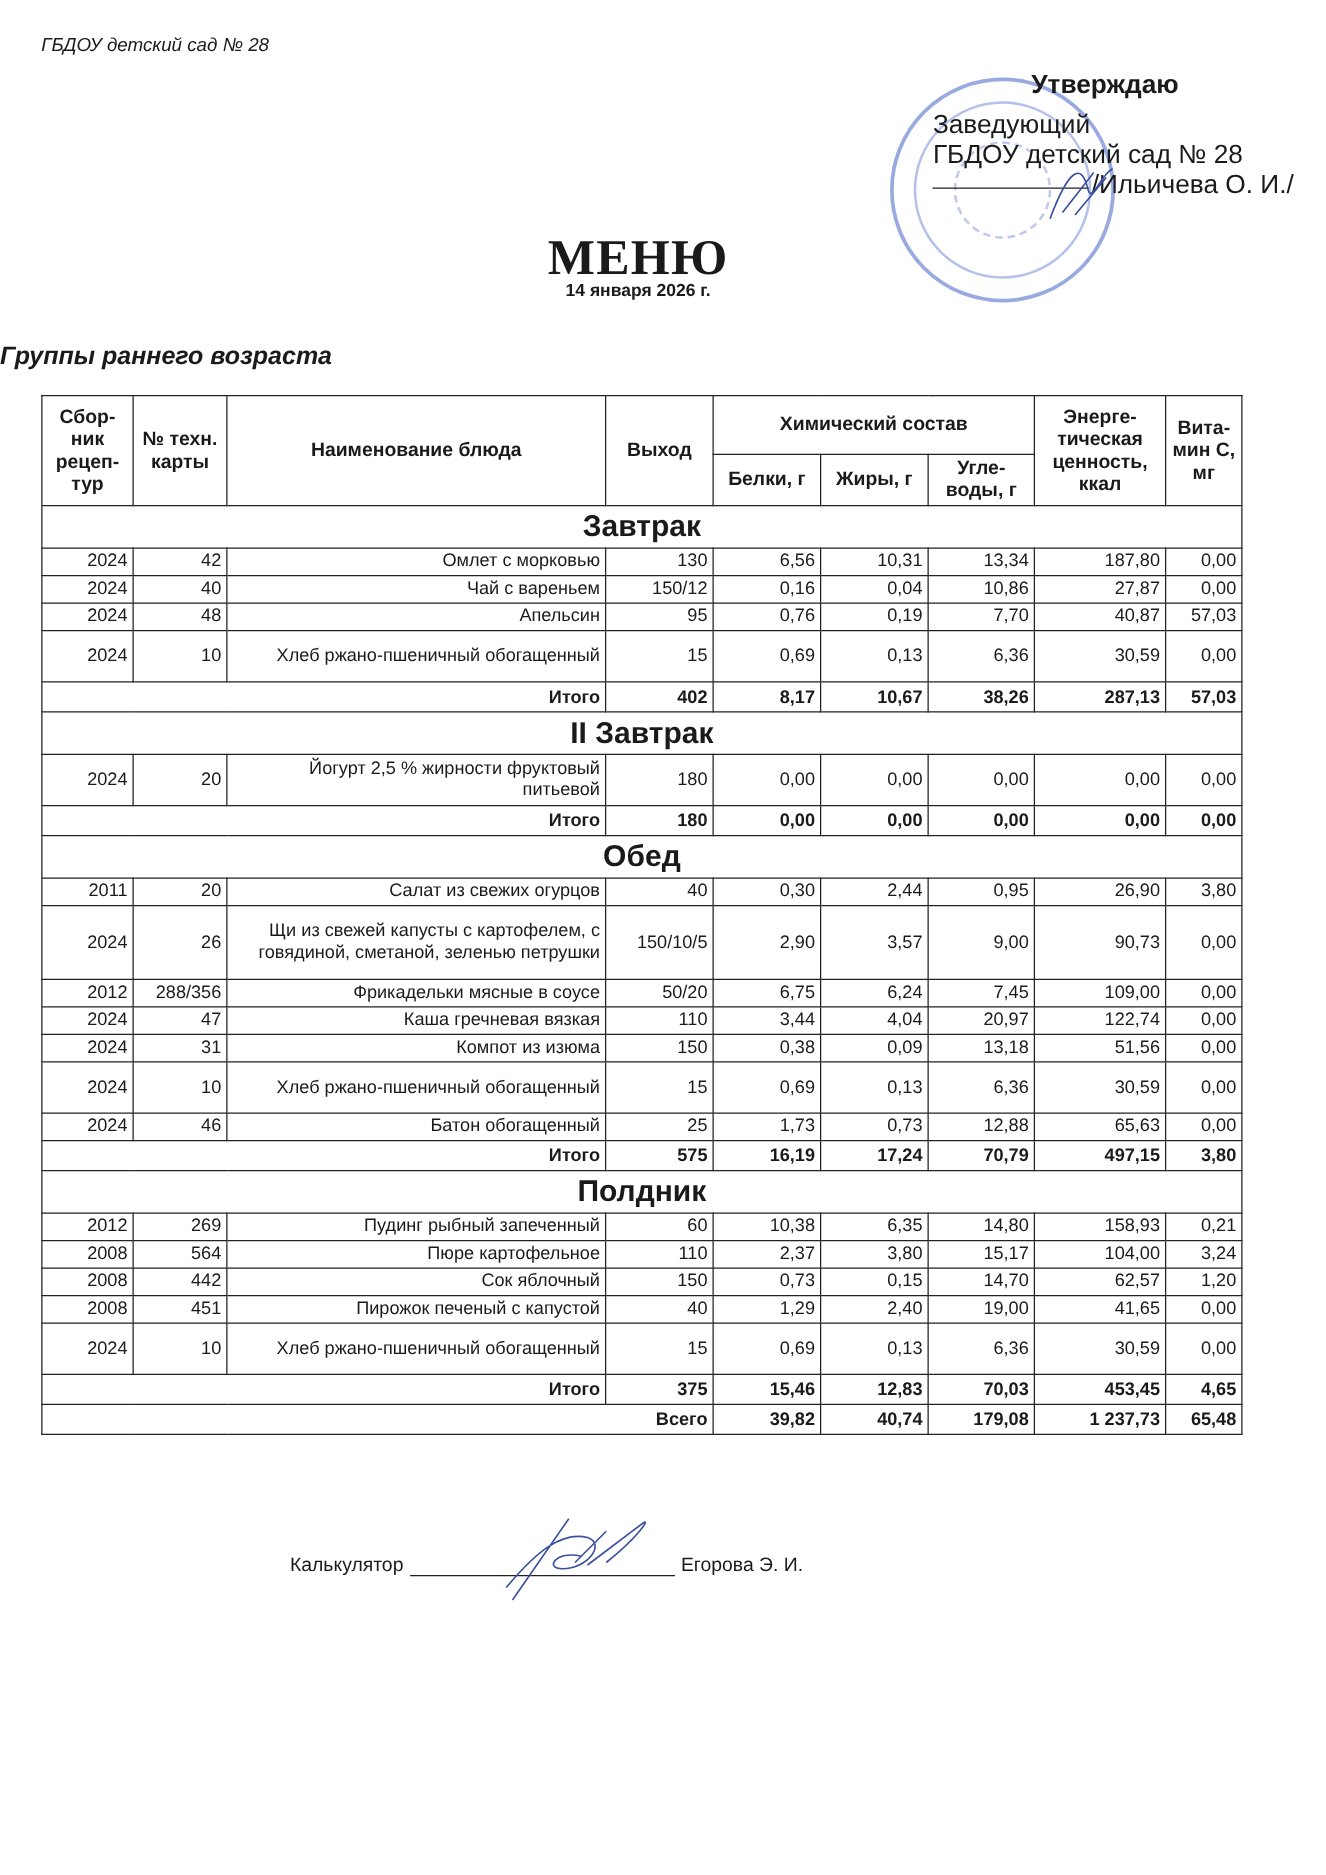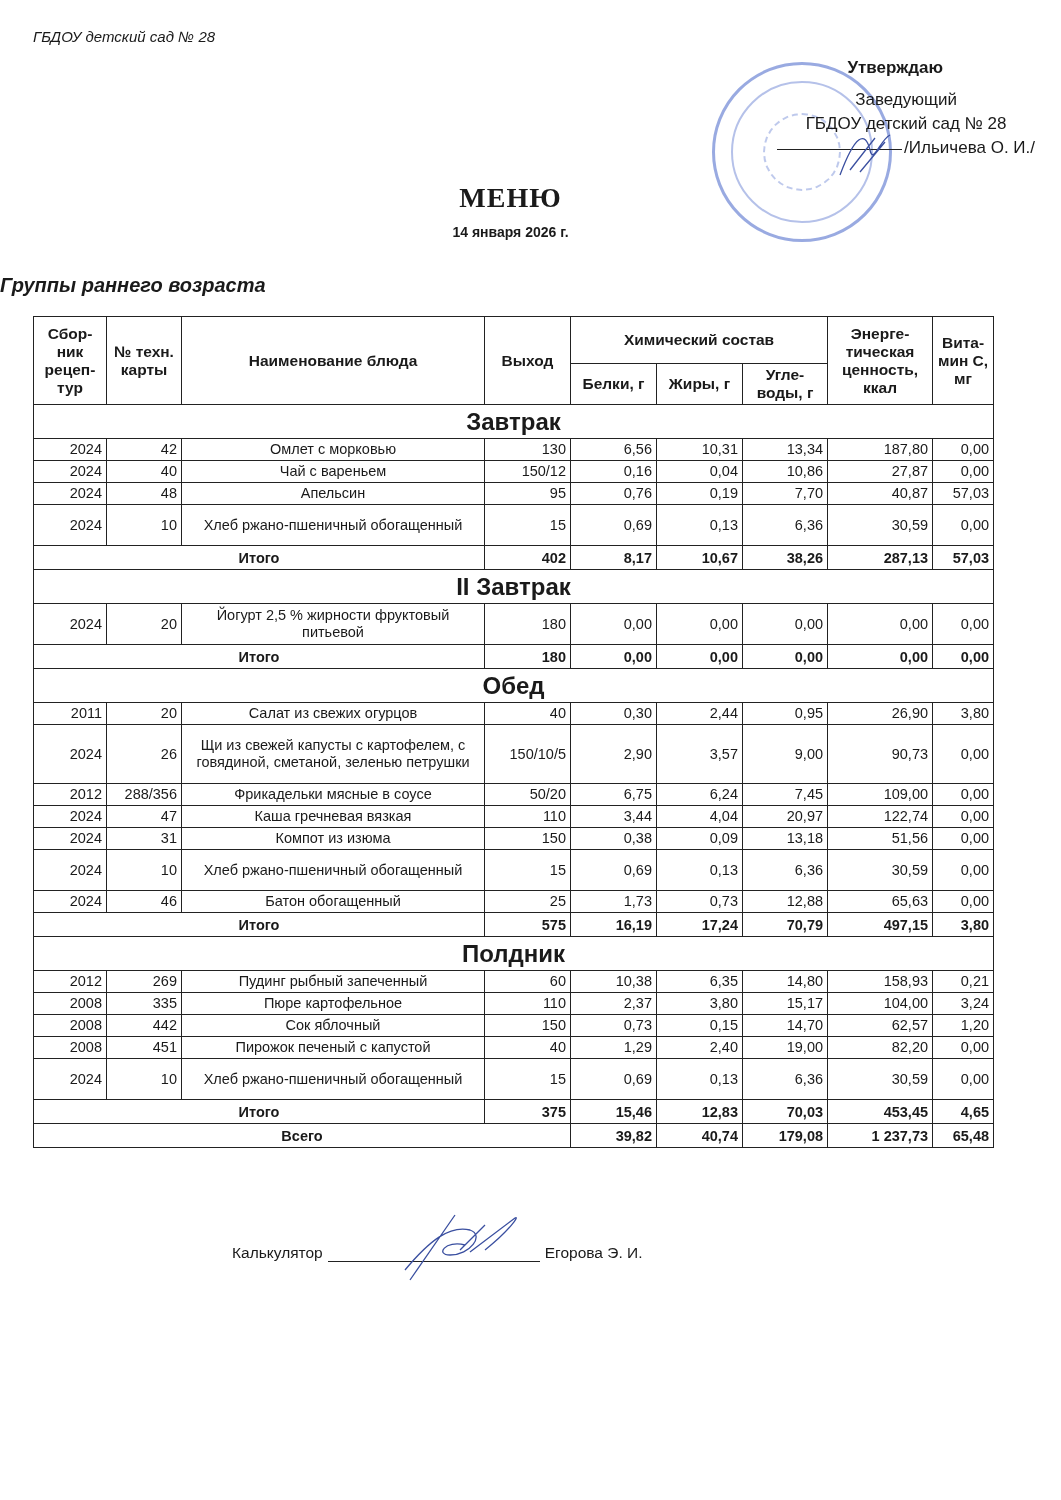--- a/index.html
+++ b/index.html
@@ -1,47 +1,47 @@
 <!DOCTYPE html>
 <html><head>
 <meta charset="utf-8">
 <style>
   html, body { margin: 0; padding: 0; background: #ffffff; }
   body { width: 1061px; height: 1500px; position: relative; overflow: hidden;
          font-family: "Liberation Sans", sans-serif; color: #1a1a1a; }
   .org { position: absolute; left: 33px; top: 28px; font-size: 15px; font-style: italic; }
-  .approve { position: absolute; right: 26px; top: 56px; text-align: center; font-size: 17px; line-height: 24px; }
+  .approve { position: absolute; right: 26px; top: 56px; text-align: left; font-size: 21px; line-height: 24px; }
   .approve .head { font-weight: bold; position: absolute; right: 92px; top: 0; white-space: nowrap; }
   .approve .pos { margin-top: 32px; }
   .approve .signline { display: inline-block; width: 125px; border-bottom: 1px solid #222; margin-right: 2px; vertical-align: 3px; }
   .stamp { position: absolute; left: 712px; top: 62px; width: 180px; height: 180px; border-radius: 50%;
            border: 3px solid rgba(70,100,200,0.55); box-sizing: border-box; }
   .stamp::before { content: ""; position: absolute; left: 16px; top: 16px; right: 16px; bottom: 16px;
            border-radius: 50%; border: 2px solid rgba(70,100,200,0.4); }
   .stamp::after { content: ""; position: absolute; left: 48px; top: 48px; right: 48px; bottom: 48px;
            border-radius: 50%; border: 2px dashed rgba(70,100,200,0.35); }
   .sig1 { position: absolute; left: 835px; top: 130px; }
   .title { position: absolute; left: 0; width: 1021px; top: 182px; text-align: center;
-           font-family: "Liberation Serif", serif; font-weight: bold; font-size: 28px; letter-spacing: 1px; }
+           font-family: "Liberation Serif", serif; font-weight: bold; font-size: 40px; letter-spacing: 1px; }
   .date { position: absolute; left: 0; width: 1021px; top: 224px; text-align: center; font-weight: bold; font-size: 14px; }
   .group { position: absolute; left: 0; width: 1021px; top: 274px; text-align: left; font-weight: bold; font-size: 20px; font-style: italic; }
   table.menu { position: absolute; left: 33px; top: 316px; width: 960px; border-collapse: collapse;
                font-size: 14.5px; table-layout: fixed; }
   table.menu td, table.menu th { border: 1.5px solid #222; padding: 0 4px; }
   table.menu th { font-weight: bold; font-size: 15.5px; line-height: 18px; text-align: center; }
   tr.h1 th { height: 46px; }
   tr.h2 th { height: 40px; }
   tr.sec td { height: 33px; text-align: center; font-weight: bold; font-size: 24px; }
   tr.item td { height: 21px; line-height: 17px; }
   tr.item.tall2 td { height: 40px; }
   tr.item.tall3 td { height: 58px; }
   tr.total td, tr.grand td { height: 23px; font-weight: bold; }
   td.c { text-align: right; }
   td.r { text-align: right; }
-  td.l { text-align: center; }
+  td.l { text-align: right; }
   .calc { position: absolute; left: 232px; top: 1244px; font-size: 15.5px; white-space: nowrap; }
   .calc .line { display: inline-block; width: 212px; border-bottom: 1px solid #222; margin: 0 5px; vertical-align: -4px; }
   .sig2 { position: absolute; left: 390px; top: 1210px; }
 </style>
 </head>
 <body>
 
 <div class="org">ГБДОУ детский сад № 28</div>
 
 <div class="stamp"></div>
@@ -267,21 +267,21 @@
         <td class="l">Пудинг рыбный запеченный</td>
         <td class="c">60</td>
         <td class="r">10,38</td>
         <td class="r">6,35</td>
         <td class="r">14,80</td>
         <td class="r">158,93</td>
         <td class="r">0,21</td>
       </tr>
       <tr class="item">
         <td class="c">2008</td>
-        <td class="c">335</td>
+        <td class="c">564</td>
         <td class="l">Пюре картофельное</td>
         <td class="c">110</td>
         <td class="r">2,37</td>
         <td class="r">3,80</td>
         <td class="r">15,17</td>
         <td class="r">104,00</td>
         <td class="r">3,24</td>
       </tr>
       <tr class="item">
         <td class="c">2008</td>
@@ -295,21 +295,21 @@
         <td class="r">1,20</td>
       </tr>
       <tr class="item">
         <td class="c">2008</td>
         <td class="c">451</td>
         <td class="l">Пирожок печеный с капустой</td>
         <td class="c">40</td>
         <td class="r">1,29</td>
         <td class="r">2,40</td>
         <td class="r">19,00</td>
-        <td class="r">82,20</td>
+        <td class="r">41,65</td>
         <td class="r">0,00</td>
       </tr>
       <tr class="item tall2">
         <td class="c">2024</td>
         <td class="c">10</td>
         <td class="l">Хлеб ржано-пшеничный обогащенный</td>
         <td class="c">15</td>
         <td class="r">0,69</td>
         <td class="r">0,13</td>
         <td class="r">6,36</td>

